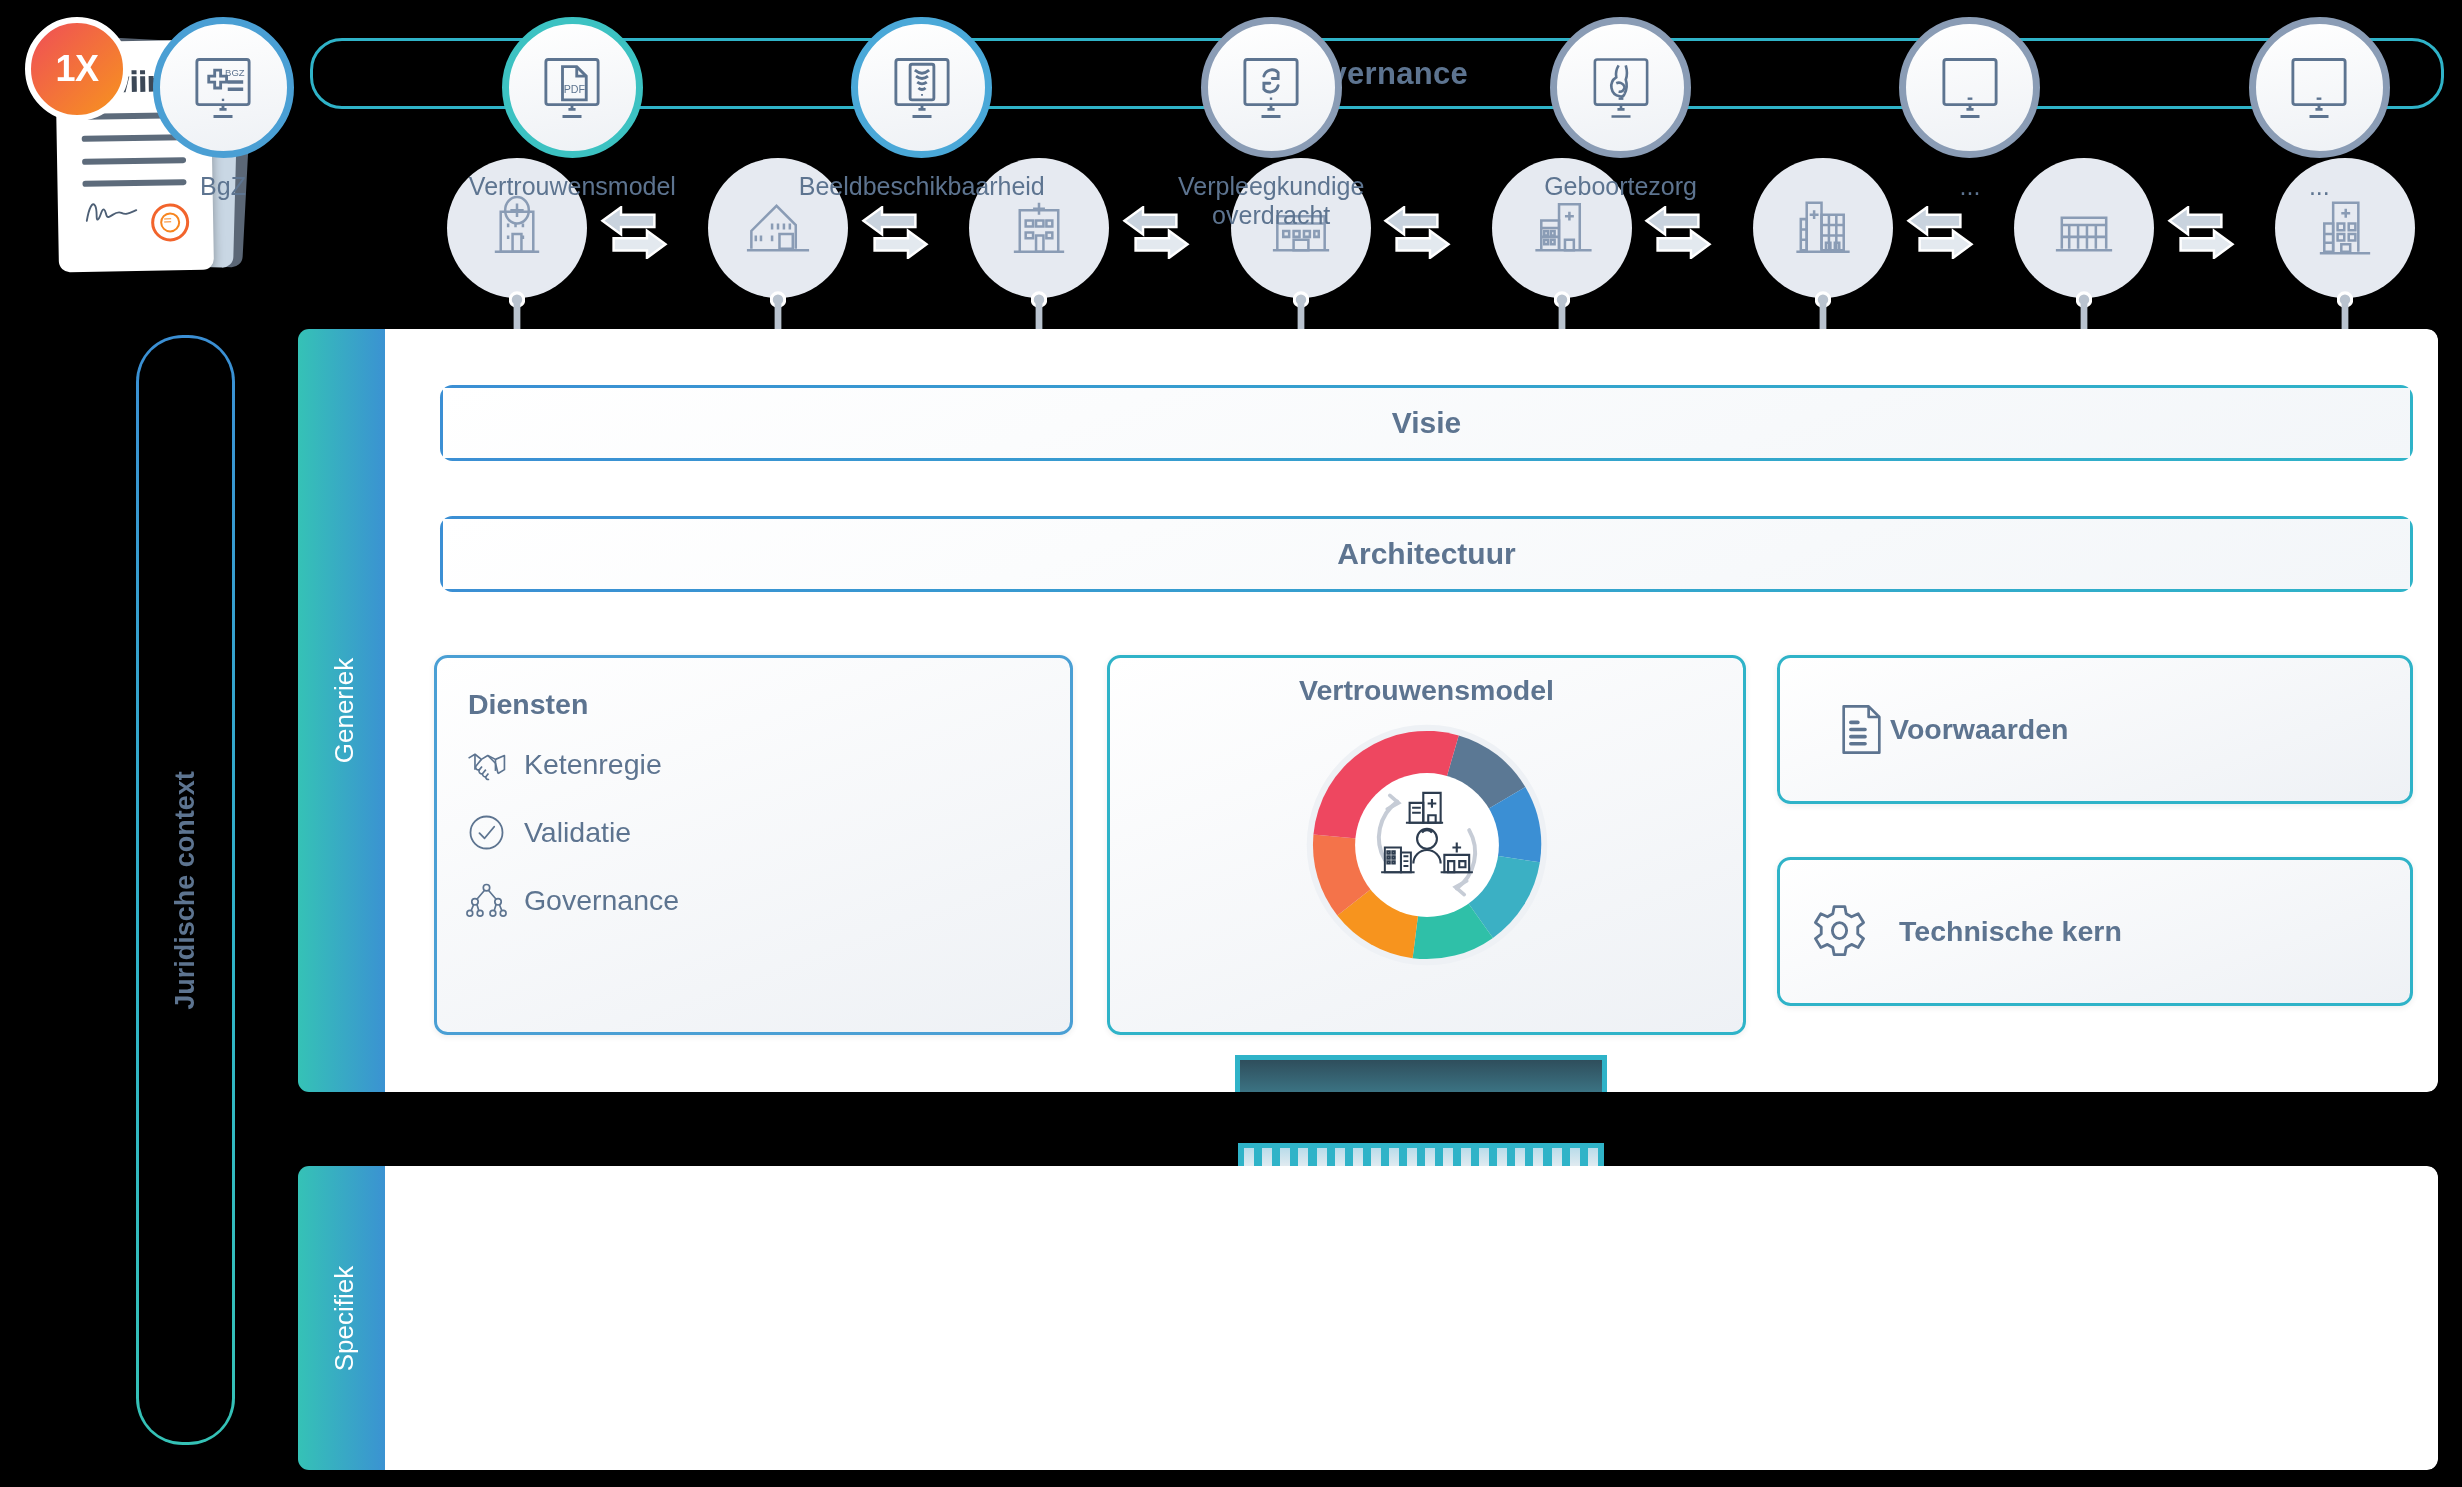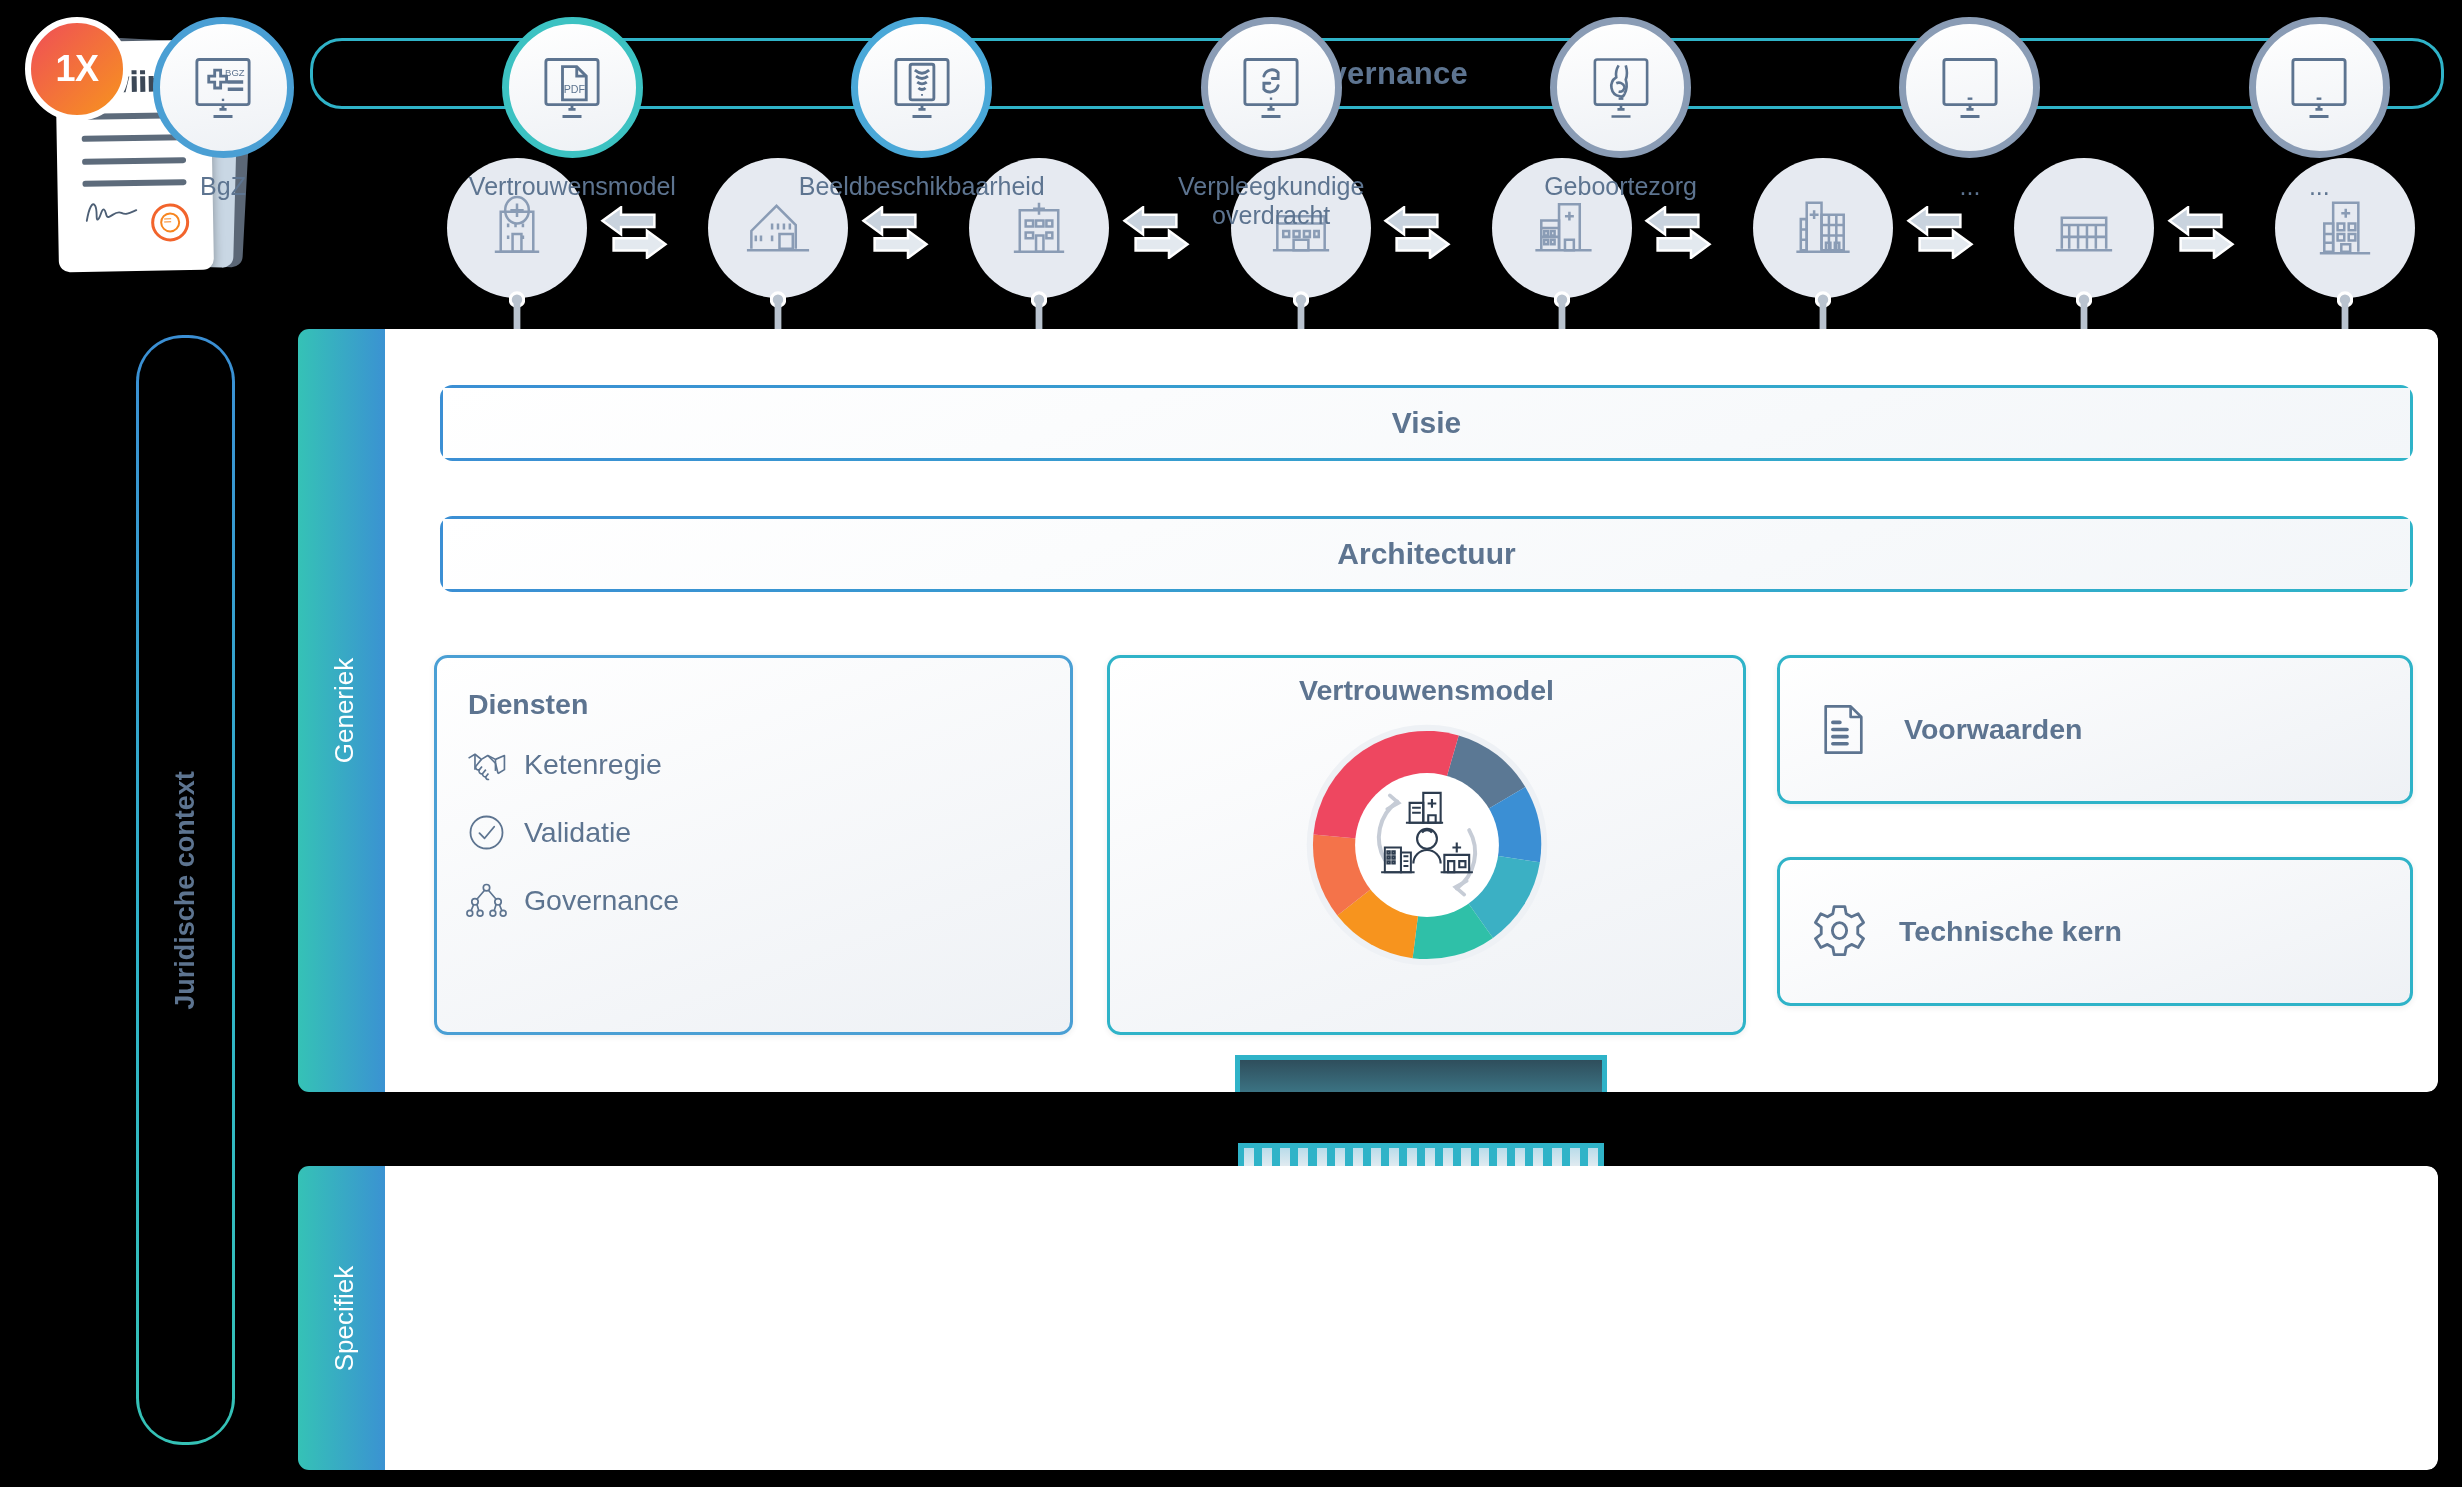--- a/index.html
+++ b/index.html
@@ -76,21 +76,21 @@
   .drow{display:flex;align-items:center;gap:17.4px;margin-bottom:27px;}
   .drow .ic{width:41px;height:41px;flex:none;}
   .drow .lb{font-size:28.5px;color:#5d7490;}
 
   #vertrouwen{position:absolute;left:1107px;top:655px;width:639px;height:380px;border:3.1px solid #2fb3c8;
      display:flex;flex-direction:column;align-items:center;}
   #vertrouwen .h{font-size:28.5px;font-weight:700;color:#5d7490;margin-top:16px;}
   #donut-wrap{position:relative;width:248px;height:248px;margin-top:13.6px;}
 
   #voorwaarden{position:absolute;left:1777px;top:655px;width:636px;height:149px;border:3.1px solid #2fb3c8;
-     display:flex;align-items:center;padding-left:35px;gap:32px;}
+     display:flex;align-items:center;padding-left:53px;}
   #technische{position:absolute;left:1777px;top:857px;width:636px;height:149px;border:3.1px solid #2fb3c8;
      display:flex;align-items:center;padding-left:31px;gap:31px;}
   .bigrow-ic{width:57px;height:57px;flex:none;}
   .bigrow-lb{font-size:28.5px;font-weight:700;color:#5d7490;}
 
   
   #conn-top{position:absolute;left:1235px;top:1055px;width:372px;height:37px;background:#2fb3c8;}
   #conn-top .ins{position:absolute;left:5px;top:5px;right:5px;bottom:0;
      background:linear-gradient(180deg,#2f4e5c 0%,#3b7383 100%);}
   #conn-bot{position:absolute;left:1238px;top:1143px;width:366px;height:32px;background:#2fb3c8;

